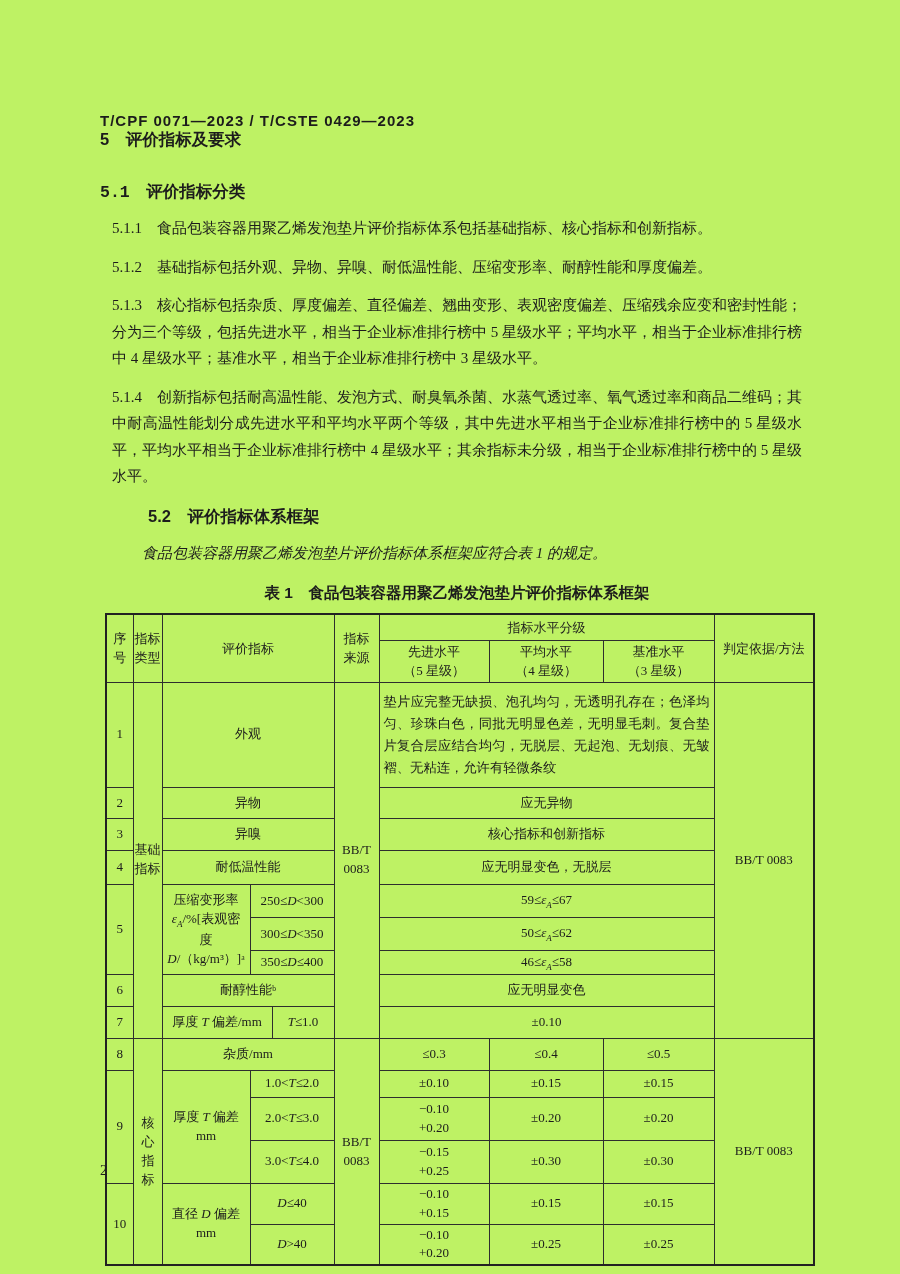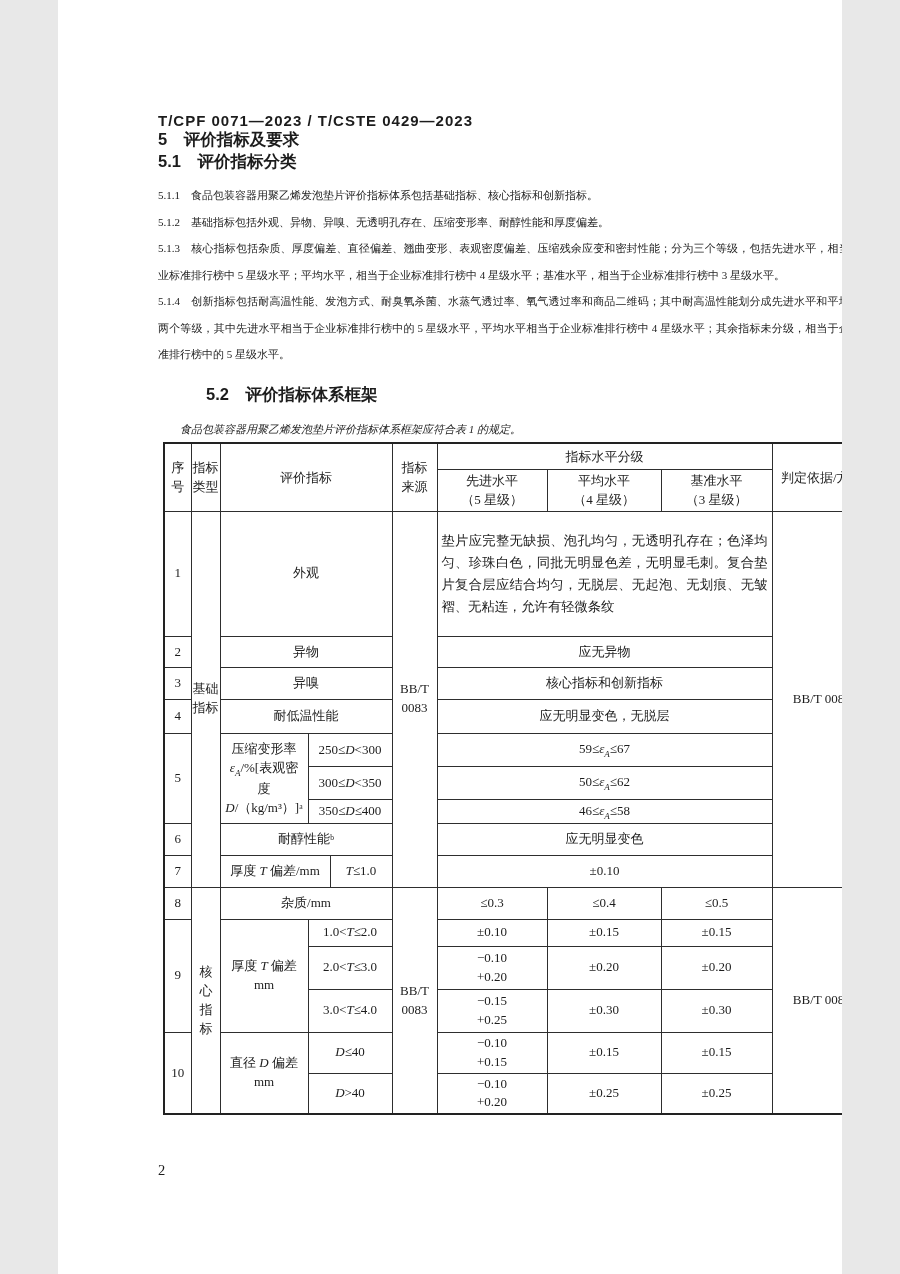--- a/index.html
+++ b/index.html
@@ -1,60 +1,61 @@
 <!DOCTYPE html>
 <html><head>
 <meta charset="utf-8">
 <style>
   html,body{margin:0;padding:0;background:#e8e8e8;}
-  .page{position:relative;width:784px;height:1274px;background:#ffffff;margin:0 auto;overflow:hidden;
+  .page{position:relative;width:900px;height:1274px;background:#bef264;margin:0 auto;overflow:hidden;
         color:#1c1c1c;font-family:"Liberation Serif","DejaVu Serif",serif;}
   .content{position:absolute;left:100px;top:0;width:714px;}
   .doc-header{padding-top:112px;font-family:"Liberation Sans","DejaVu Sans",sans-serif;
               font-size:15px;font-weight:bold;letter-spacing:1px;white-space:pre;}
   .hd{font-family:"Liberation Sans","DejaVu Sans",sans-serif;font-weight:bold;
       font-size:16.5px;white-space:pre;margin:0;}
   .hd.lvl1{}
   .hd.lvl2{margin-top:16px;margin-bottom:10px;margin-left:48px;}
-  .bodyp{margin:0;font-size:11px;line-height:26.5px;text-align:justify;white-space:pre-wrap;}
+  .bodyp{margin:12px;font-size:15px;line-height:26.5px;text-align:justify;white-space:pre-wrap;}
   .indent{text-indent:2em;font-style:italic;}
   .tbl-title{margin-top:17px;margin-bottom:9px;text-align:center;
              font-family:"Liberation Sans","DejaVu Sans",sans-serif;
              font-weight:bold;font-size:15.5px;white-space:pre;}
   table.tbl{border-collapse:collapse;table-layout:fixed;margin-left:5px;width:708px;
             border:2px solid #222;}
   .tbl td{border:1px solid #2e2e2e;text-align:center;vertical-align:middle;
           font-size:13px;line-height:1.45;padding:1px 2px;white-space:pre-line;overflow:hidden;}
   .tbl tr.hrow td{font-size:13px;line-height:1.5;}
   tr.thick td{border-top:1.8px solid #222;}
-  td.app{text-align:justify;padding:18px 4px;line-height:22px;font-size:13.3px;}
+  td.app{text-align:justify;padding:8px 4px;line-height:22px;font-size:13.3px;}
   td.cname{padding:6px 3px;}
   .tbl sub{font-size:9px;}
   .tbl i{font-family:"Liberation Serif","DejaVu Serif",serif;}
   .pageno{position:absolute;left:100px;top:1162px;font-size:14.5px;}
 </style>
 </head>
 <body>
 
 <div class="page">
   <div class="content">
 
     <div class="doc-header">T/CPF 0071—2023 / T/CSTE 0429—2023</div>
 
     <p class="hd lvl1">5　评价指标及要求</p>
-    <p class="hd lvl1" style="margin-top:0;margin-bottom:9px;">5.1　评价指标分类</p>
+    <p class="hd lvl1" style="margin-top:30px;margin-bottom:9px;font-family:Liberation Mono, monospace;">5.1　评价指标分类</p>
 
     <p class="bodyp">5.1.1　食品包装容器用聚乙烯发泡垫片评价指标体系包括基础指标、核心指标和创新指标。</p>
-    <p class="bodyp">5.1.2　基础指标包括外观、异物、异嗅、无透明孔存在、压缩变形率、耐醇性能和厚度偏差。</p>
+    <p class="bodyp">5.1.2　基础指标包括外观、异物、异嗅、耐低温性能、压缩变形率、耐醇性能和厚度偏差。</p>
     <p class="bodyp">5.1.3　核心指标包括杂质、厚度偏差、直径偏差、翘曲变形、表观密度偏差、压缩残余应变和密封性能；分为三个等级，包括先进水平，相当于企业标准排行榜中 5 星级水平；平均水平，相当于企业标准排行榜中 4 星级水平；基准水平，相当于企业标准排行榜中 3 星级水平。</p>
     <p class="bodyp">5.1.4　创新指标包括耐高温性能、发泡方式、耐臭氧杀菌、水蒸气透过率、氧气透过率和商品二维码；其中耐高温性能划分成先进水平和平均水平两个等级，其中先进水平相当于企业标准排行榜中的 5 星级水平，平均水平相当于企业标准排行榜中 4 星级水平；其余指标未分级，相当于企业标准排行榜中的 5 星级水平。</p>
 
     <p class="hd lvl2">5.2　评价指标体系框架</p>
     <p class="bodyp indent">食品包装容器用聚乙烯发泡垫片评价指标体系框架应符合表 1 的规定。</p>
 
+    <div class="tbl-title">表 1　食品包装容器用聚乙烯发泡垫片评价指标体系框架</div>
 
     <table class="tbl">
       <colgroup>
         <col style="width:27px">
           <col style="width:29px">
           <col style="width:88px">
           <col style="width:22px">
           <col style="width:62px">
         <col style="width:45px">
           <col style="width:110px">

